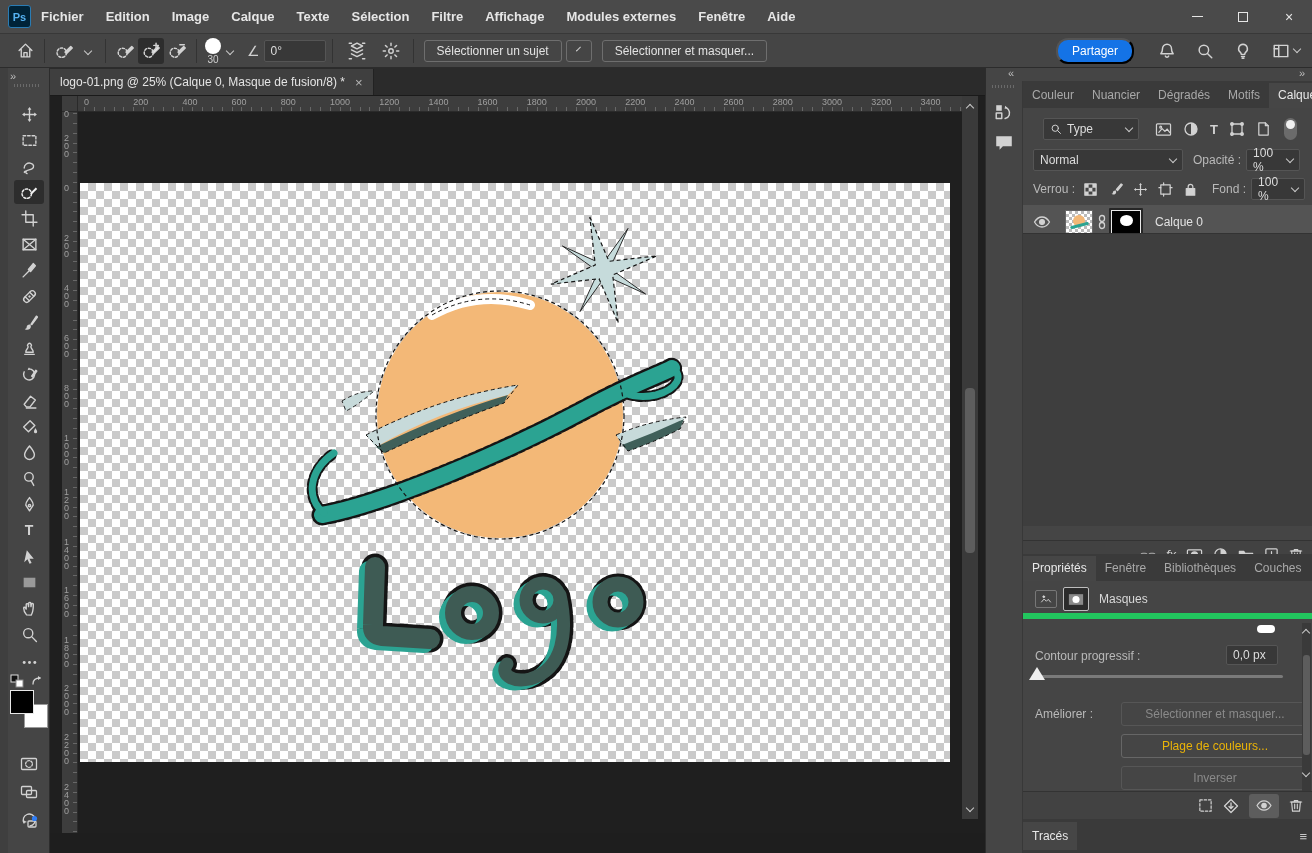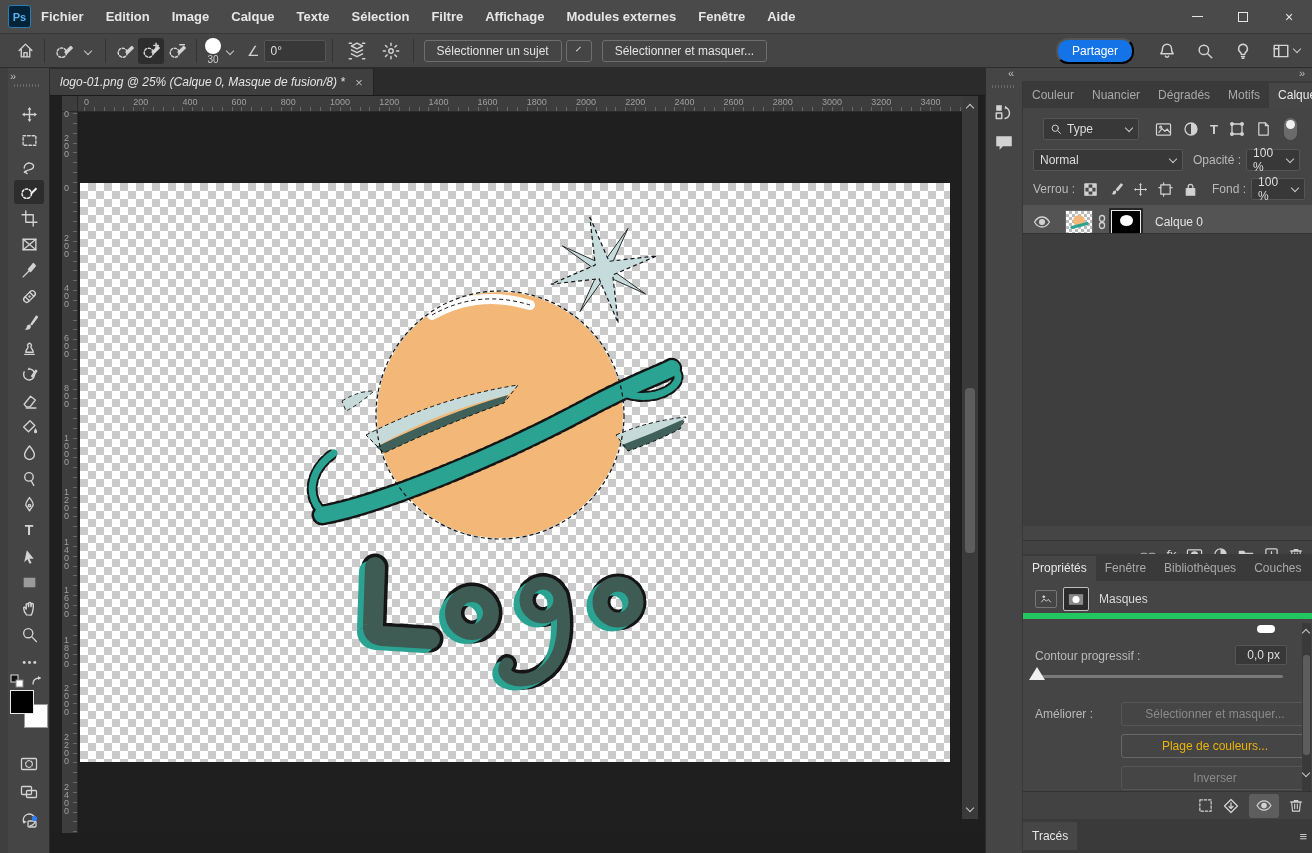--- a/index.html
+++ b/index.html
@@ -35,21 +35,21 @@
   #share-btn{background:#1473e6;color:#fff;border-radius:12px;padding:4px 14px;font-size:12px;margin-right:14px;}
   
   #toolbar{left:0;top:68px;width:50px;height:785px;background:#454545;border-right:1px solid #2c2c2c;box-shadow:inset 8px 0 0 #3f3f3f;}
   .tool{position:absolute;left:14px;width:30px;height:24px;display:flex;align-items:center;justify-content:center;border-radius:3px;}
   .tool.active{background:#2d2d2d;}
   #tb-head{position:absolute;left:10px;top:2px;color:#bdbdbd;font-size:11px;letter-spacing:1px;}
   #tb-grip{position:absolute;left:14px;top:16px;width:26px;height:3px;background:repeating-linear-gradient(90deg,#6a6a6a 0 1px,transparent 1px 3px);}
   .swatch{position:absolute;border:1.4px solid #e8e8e8;}
   
   #docarea{left:50px;top:68px;width:935px;height:785px;background:#1e1e1e;}
-  #tabbar{left:0;top:0;width:935px;height:28px;background:#2b2b2b;border-bottom:1px solid #1a1a1a;display:flex;align-items:flex-end;font-style:italic;}
+  #tabbar{left:0;top:0;width:935px;height:28px;background:#2b2b2b;border-bottom:1px solid #1a1a1a;display:flex;align-items:flex-end;}
   #doctab{height:26px;background:#3f3f3f;color:#e4e4e4;font-size:12px;display:flex;align-items:center;padding:0 10px;gap:10px;border-right:1px solid #222;}
   #doctab .close{color:#b5b5b5;font-size:13px;}
   #content{left:0;top:28px;width:935px;height:737px;background:#1f1f1f;overflow:hidden;}
   #hruler{position:absolute;left:28px;top:0;width:885px;height:16px;background:#3d3d3d;border-bottom:1px solid #2a2a2a;}
   #hruler::after{content:'';position:absolute;left:6px;right:0;bottom:0;height:4px;background:repeating-linear-gradient(90deg,#8a8a8a 0 1px,transparent 1px 9.84px);opacity:.55;}
   #vruler{position:absolute;left:12px;top:16px;width:16px;height:721px;background:#3d3d3d;border-right:1px solid #2a2a2a;}
   #vruler::after{content:'';position:absolute;top:1px;bottom:0;right:0;width:4px;background:repeating-linear-gradient(180deg,#8a8a8a 0 1px,transparent 1px 9.84px);opacity:.55;}
   #rcorner{position:absolute;left:12px;top:0;width:16px;height:16px;background:#3d3d3d;border-right:1px solid #2a2a2a;border-bottom:1px solid #2a2a2a;}
   .hrl{position:absolute;top:1px;font-size:9px;color:#9f9f9f;}
   .vrl{position:absolute;left:14px;width:8px;font-size:9px;line-height:8px;color:#9f9f9f;word-break:break-all;}
@@ -668,21 +668,21 @@
               <rect x="1" y="1" width="16" height="12" fill="#8a8a8a"></rect>
               <circle cx="9" cy="7" r="4" fill="#fff"></circle>
             </svg>
         </div>
         <span style="margin-left:10px;color:#d9d9d9">Masques</span>
       </div>
 
       <div class="abs" style="left:0;top:532px;width:290px;height:178px;background:#454545;border-top:6px solid #22c55e">
         <div class="pillslider" style="position:absolute;left:234px;top:6px"></div>
         <span class="lbl" style="position:absolute;left:12px;top:30px">Contour progressif :</span>
-        <div class="drop" style="position:absolute;left:212px;top:26px;width:52px;height:20px;justify-content:flex-end">
+        <div class="drop" style="position:absolute;left:203px;top:26px;width:52px;height:20px;justify-content:flex-start">
             <span>0,0 px</span>
           </div>
         <div style="position:absolute;left:12px;top:56px;width:248px;height:3px;background:#7a7a7a;border-radius:2px"></div>
         <div style="position:absolute;left:6px;top:48px;width:0;height:0;border-left:8px solid transparent;border-right:8px solid transparent;border-bottom:13px solid #f0f0f0"></div>
         <span class="lbl" style="position:absolute;left:12px;top:88px">Améliorer :</span>
         <button class="pbtn disabled" style="position:absolute;left:98px;top:83px;width:188px">Sélectionner et masquer...</button>
         <button class="pbtn" style="position:absolute;left:98px;top:115px;width:188px">Plage de couleurs...</button>
         <button class="pbtn disabled" style="position:absolute;left:98px;top:147px;width:188px">Inverser</button>
         <div class="vscr" style="right:2px;top:4px;height:170px">
           <span class="chev up" style="position:absolute;left:1px;top:4px"></span>

